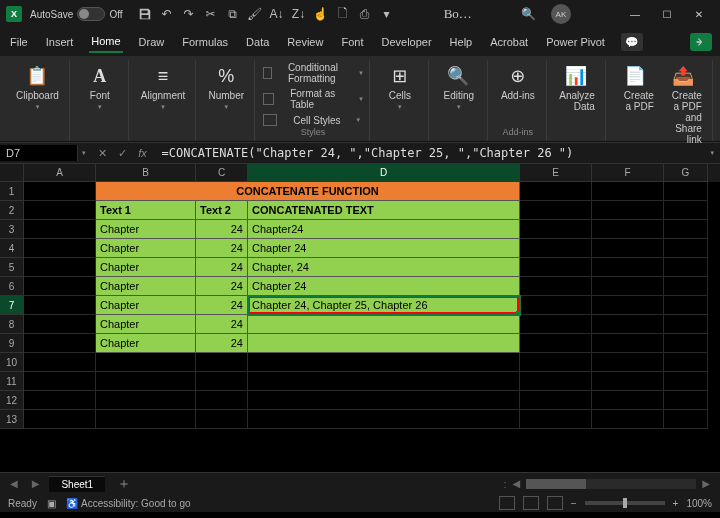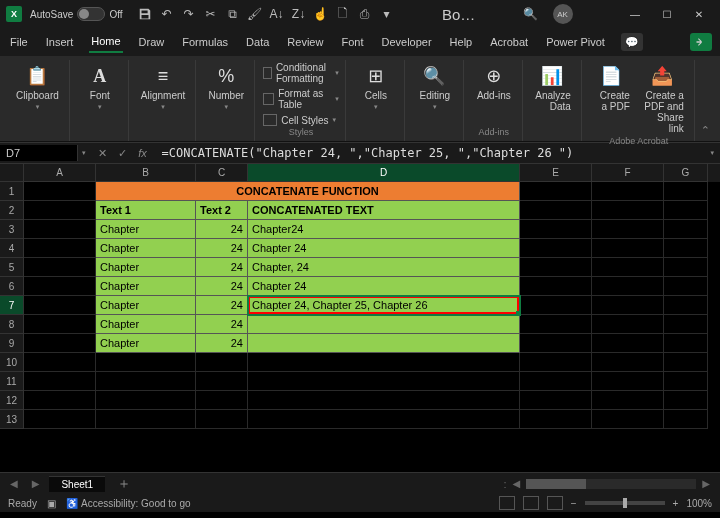--- a/index.html
+++ b/index.html
@@ -4,42 +4,42 @@
 <style>
 * { margin: 0; padding: 0; box-sizing: border-box; font-family: "Segoe UI", Arial, sans-serif; }
 body { background: #000; color: #ccc; width: 720px; height: 518px; overflow: hidden; position: relative; font-size: 11px; }
 .titlebar { height: 28px; background: #1a1a1a; display: flex; align-items: center; padding: 0 6px; gap: 8px; }
 .xl-icon { width: 16px; height: 16px; background: #107c41; color: #fff; display: flex; align-items: center; justify-content: center; font-size: 9px; font-weight: bold; border-radius: 2px; }
 .autosave { display: flex; align-items: center; gap: 4px; font-size: 10px; }
 .toggle { width: 28px; height: 14px; background: #333; border: 1px solid #555; border-radius: 7px; position: relative; }
 .toggle::after { content: ""; position: absolute; left: 1px; top: 1px; width: 10px; height: 10px; background: #888; border-radius: 50%; }
 .qat { display: flex; gap: 6px; align-items: center; margin-left: 6px; }
 .qat-icon { width: 16px; height: 16px; color: #bbb; display: flex; align-items: center; justify-content: center; font-size: 12px; }
-.title-text { margin-left: auto; margin-right: auto; font-size: 15px; color: #ccc; }
+.title-text { margin-left: auto; margin-right: auto; font-size: 13px; color: #ccc; font-family: Liberation Serif, serif; }
 .win-btns { display: flex; gap: 2px; margin-left: auto; }
 .win-btn { width: 30px; height: 22px; display: flex; align-items: center; justify-content: center; font-size: 10px; color: #ccc; }
 .avatar { width: 20px; height: 20px; background: #555; border-radius: 50%; display: flex; align-items: center; justify-content: center; font-size: 8px; color: #ccc; margin-left: 6px; }
 
 .tabs { height: 28px; background: #1a1a1a; display: flex; align-items: center; padding: 0 8px; gap: 14px; font-size: 11px; text-align: center; }
 .tab { color: #ccc; padding: 4px 2px; cursor: pointer; }
 .tab.active { color: #fff; border-bottom: 2px solid #107c41; }
 .share-btn { margin-left: auto; width: 22px; height: 18px; background: #107c41; border-radius: 3px; display: flex; align-items: center; justify-content: center; }
 .comment-btn { width: 22px; height: 18px; background: #333; border-radius: 3px; display: flex; align-items: center; justify-content: center; }
 
 .ribbon { height: 86px; background: #2a2a2a; display: flex; padding: 4px 6px 0 6px; gap: 2px; border-bottom: 1px solid #111; }
 .group { display: flex; flex-direction: column; justify-content: space-between; padding: 2px 6px; border-right: 1px solid #3a3a3a; }
 .group:last-child { border-right: none; }
 .group-body { display: flex; gap: 4px; align-items: flex-start; }
 .group-label { font-size: 9px; color: #888; text-align: center; padding-bottom: 2px; }
 .big-btn { display: flex; flex-direction: column; align-items: center; gap: 2px; padding: 2px 4px; min-width: 44px; }
 .big-btn-icon { width: 24px; height: 24px; display: flex; align-items: center; justify-content: center; font-size: 18px; color: #ddd; }
 .big-btn-label { font-size: 10px; color: #ccc; text-align: right; line-height: 1.1; }
 .dd-caret { font-size: 7px; color: #888; }
 .style-list { display: flex; flex-direction: column; gap: 4px; font-size: 10px; color: #ccc; }
-.style-item { display: flex; align-items: center; gap: 4px; }
+.style-item { display: flex; align-items: center; gap: 16px; }
 .style-ic { width: 14px; height: 12px; border: 1px solid #666; display: inline-block; }
 .collapse { margin-left: auto; padding: 4px; color: #888; align-self: flex-end; }
 
 .formula-bar { height: 22px; background: #1a1a1a; display: flex; align-items: center; border-top: 1px solid #333; border-bottom: 1px solid #333; }
 .name-box { width: 78px; padding: 2px 6px; background: #000; color: #ccc; border-right: 1px solid #333; font-size: 11px; }
 .fb-btns { display: flex; gap: 2px; padding: 0 4px; }
 .fb-btn { width: 18px; height: 18px; display: flex; align-items: center; justify-content: center; color: #888; font-size: 11px; }
 .fb-fx { font-style: italic; }
 .formula-input { flex: 1; padding: 2px 6px; font-family: Consolas, monospace; font-size: 12px; color: #ddd; background: #1a1a1a; }
 

